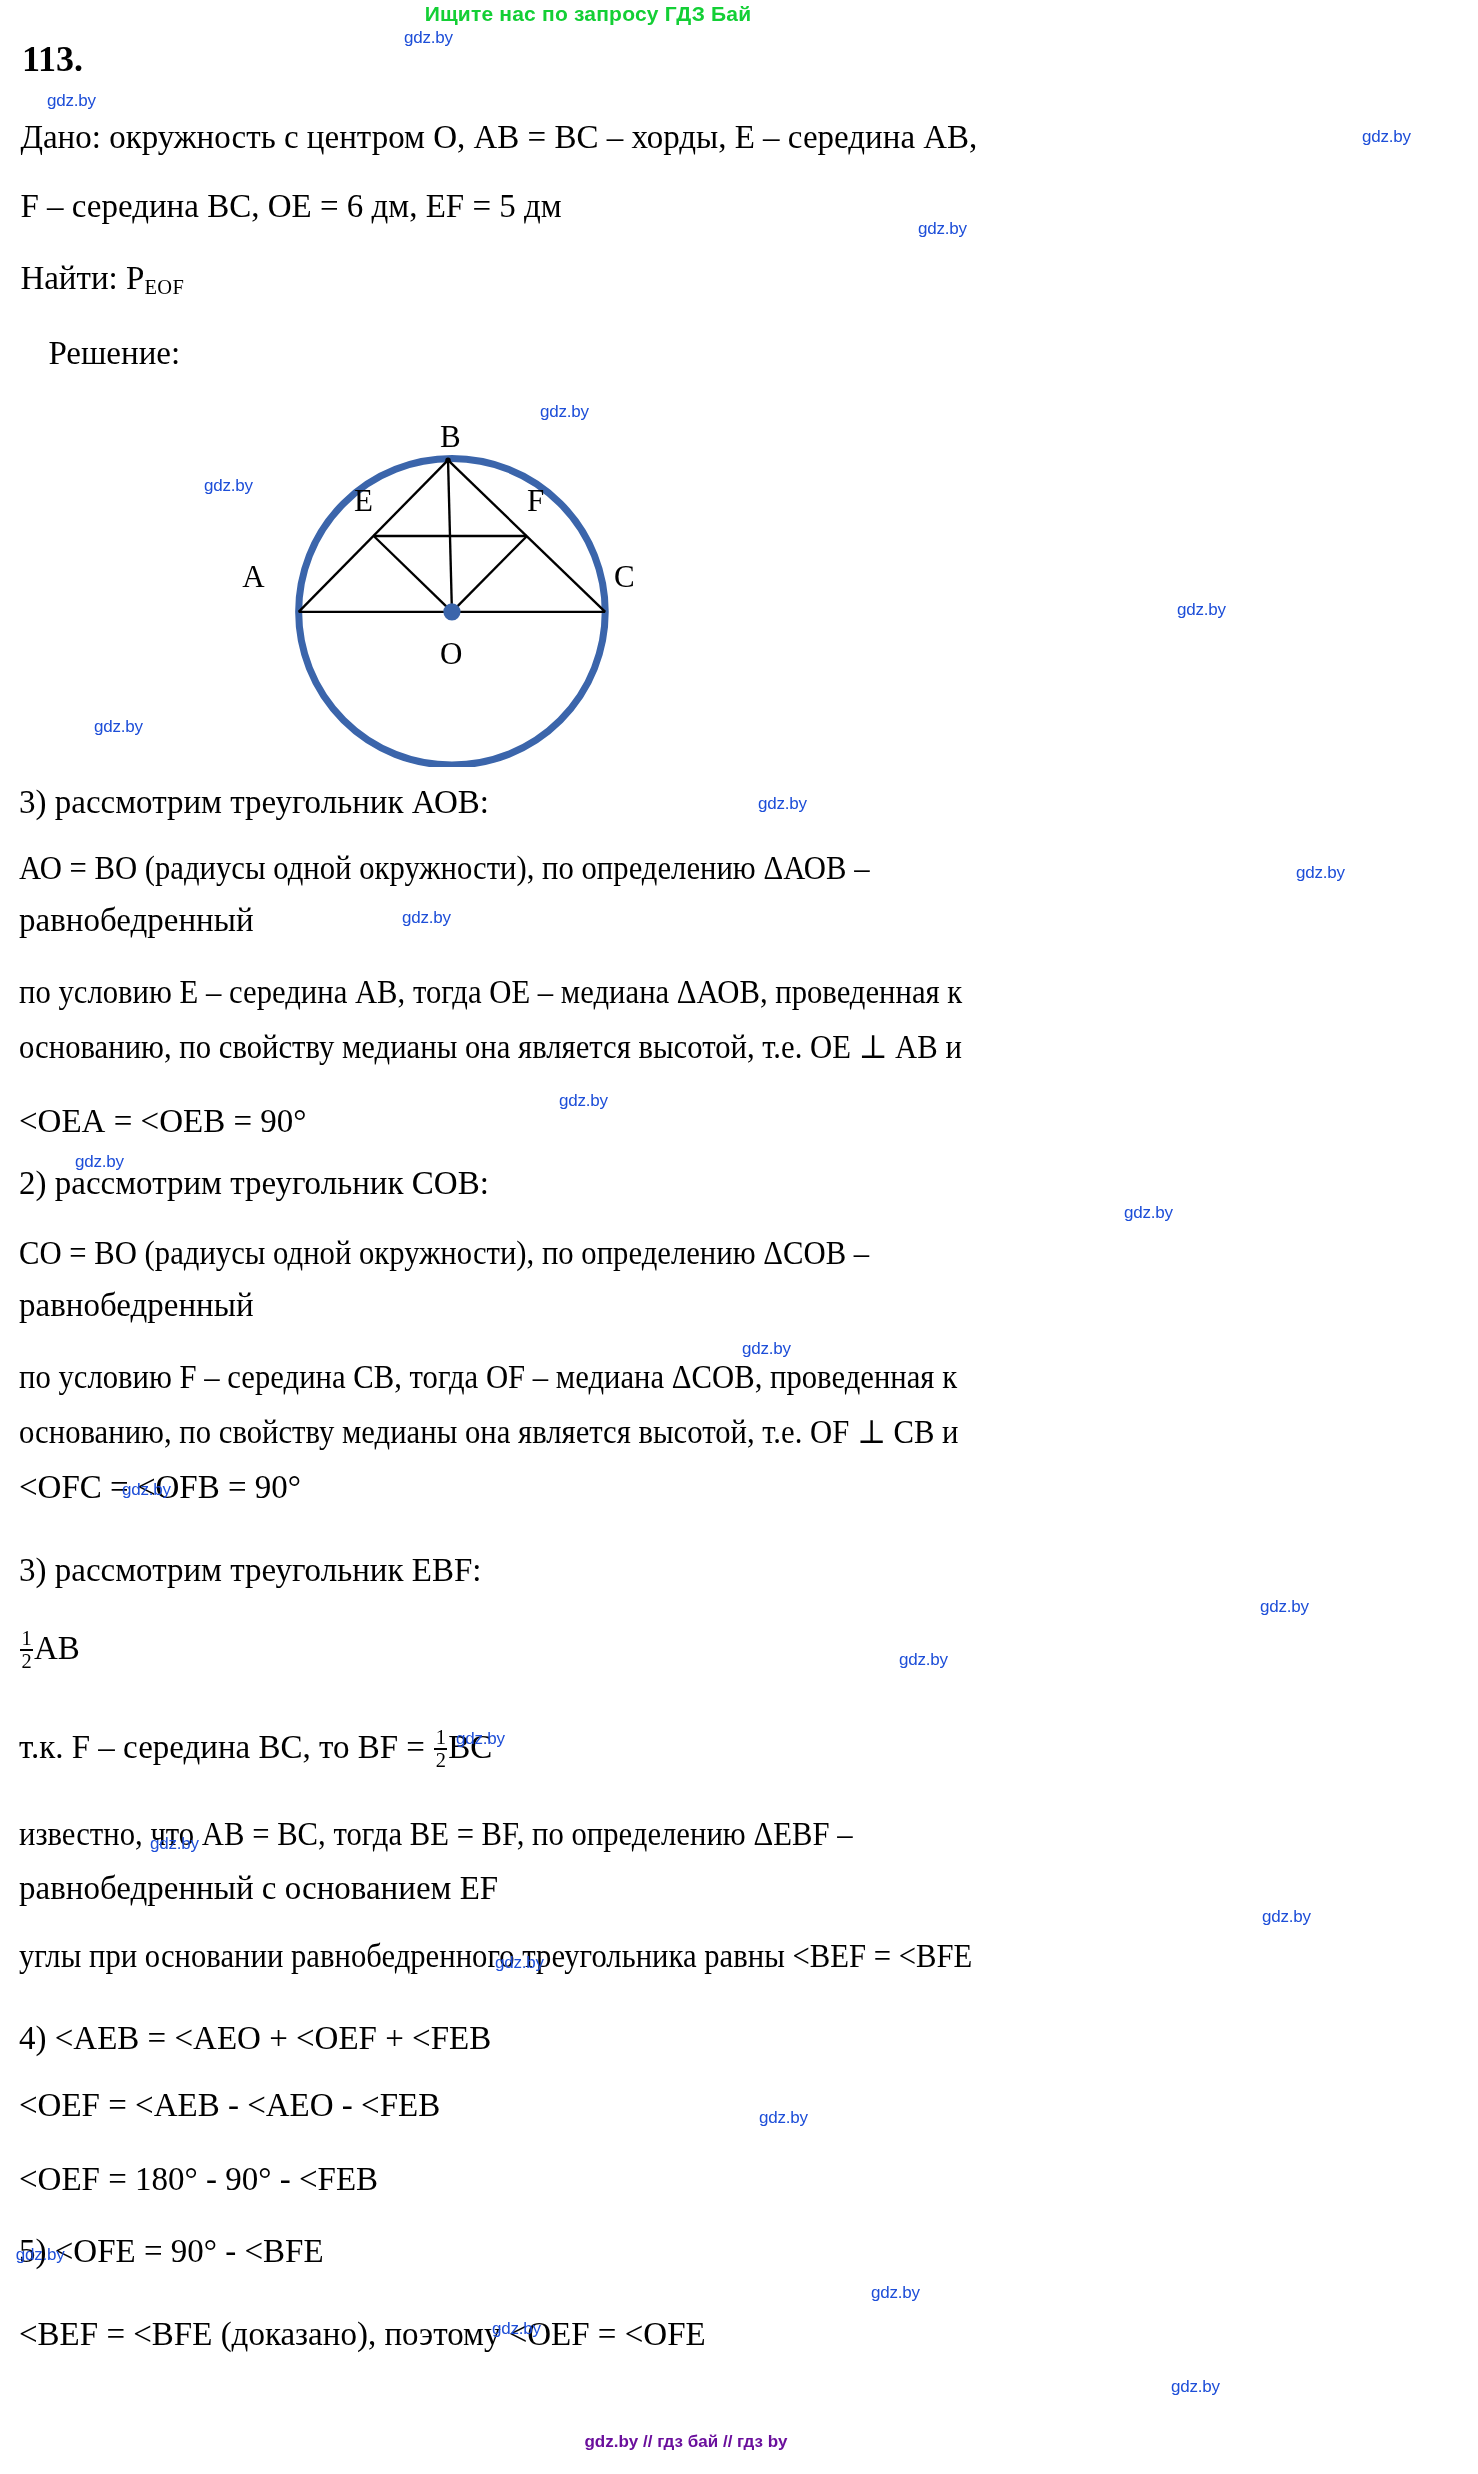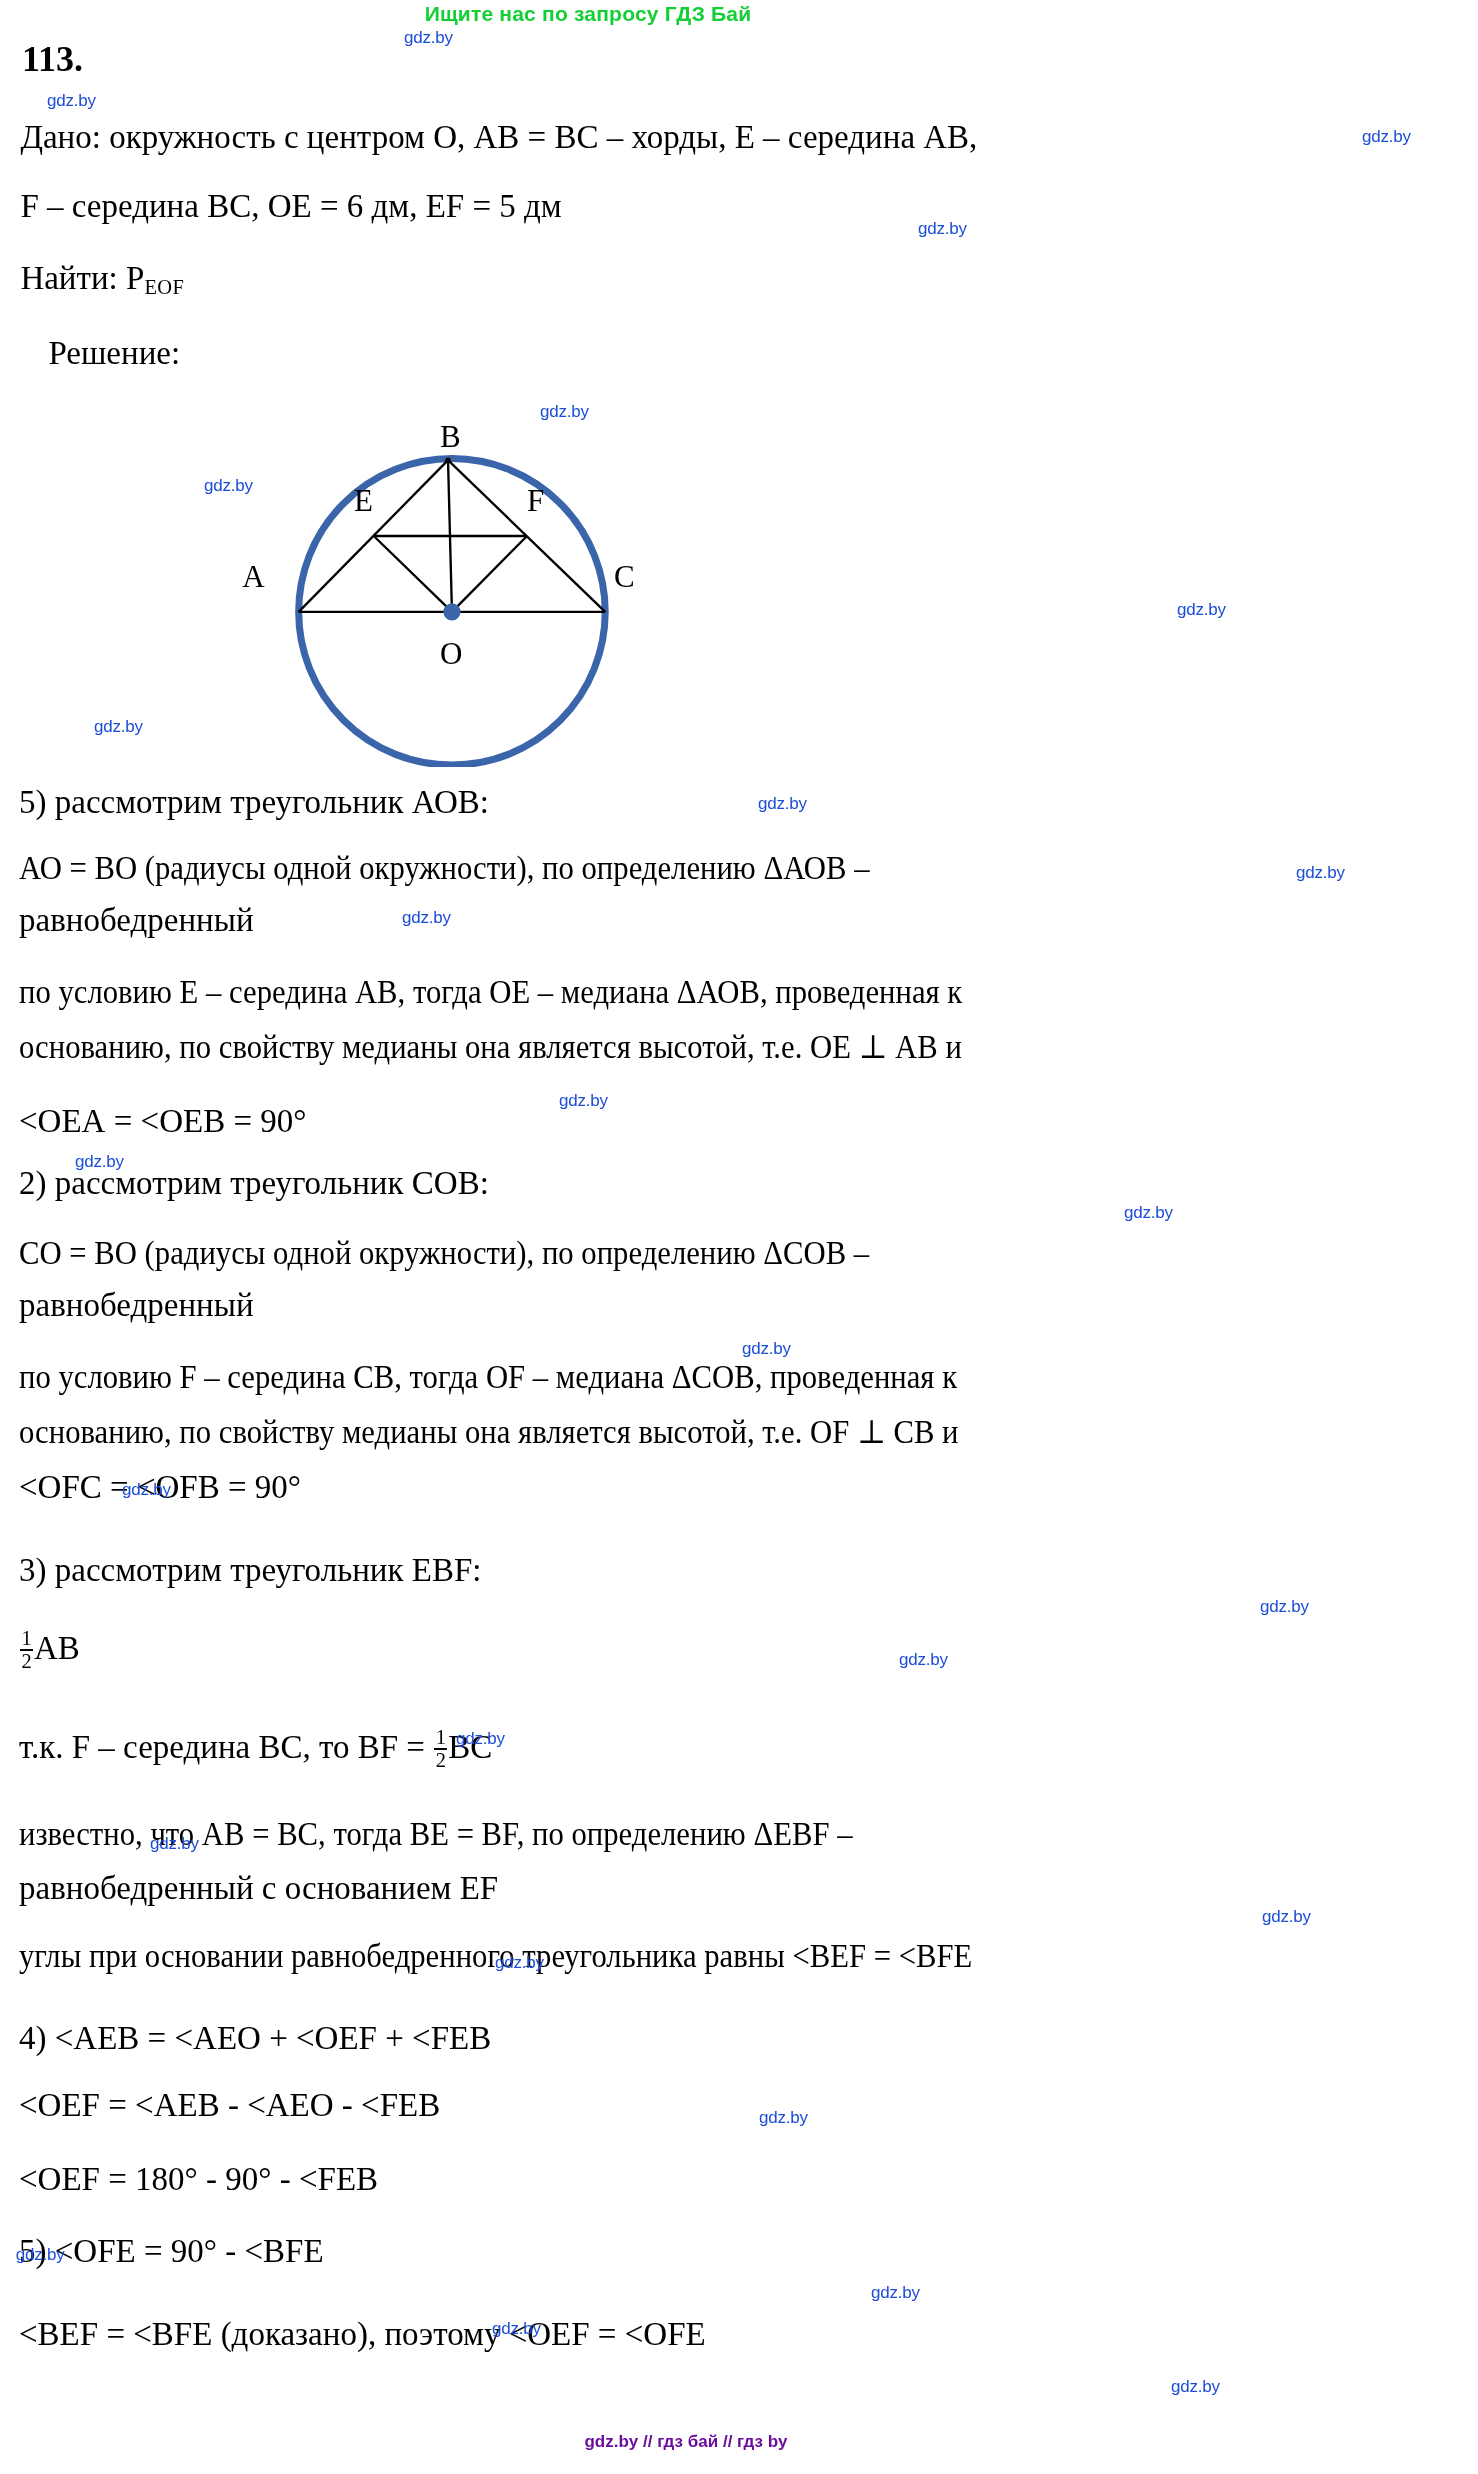--- a/index.html
+++ b/index.html
@@ -144,21 +144,21 @@
     <circle cx="243" cy="88" r="3.5" fill="#000"></circle>
   </svg>
   <span class="fig-label" style="left:-15.7px; top:168px;">A</span>
   <span class="fig-label" style="left:182px; top:28px;">B</span>
   <span class="fig-label" style="left:356px; top:168px;">C</span>
   <span class="fig-label" style="left:96px; top:92px;">E</span>
   <span class="fig-label" style="left:269px; top:92px;">F</span>
   <span class="fig-label" style="left:182px; top:245px;">O</span>
 </div>
 
-<div class="line" style="left:19px; top:784px;">5) рассмотрим треугольник АОВ:</div>
+<div class="line" style="left:19px; top:784px;">3) рассмотрим треугольник АОВ:</div>
 <div class="line narrow" style="left:19px; top:850px;">АО = ВО (радиусы одной окружности), по определению ΔАОВ –</div>
 <div class="line" style="left:19px; top:902px;">равнобедренный</div>
 
 <div class="line narrow" style="left:19px; top:974px;">по условию Е – середина АВ, тогда ОЕ – медиана ΔАОВ, проведенная к</div>
 <div class="line narrow" style="left:19px; top:1027px;">основанию, по свойству медианы она является высотой, т.е. ОЕ ⊥ АВ и</div>
 <div class="line" style="left:19px; top:1103px;">&lt;ОЕА = &lt;ОЕВ = 90°</div>
 
 <div class="line" style="left:19px; top:1165px;">2) рассмотрим треугольник СОВ:</div>
 <div class="line narrow" style="left:19px; top:1235px;">СО = ВО (радиусы одной окружности), по определению ΔСОВ –</div>
 <div class="line" style="left:19px; top:1287px;">равнобедренный</div>

